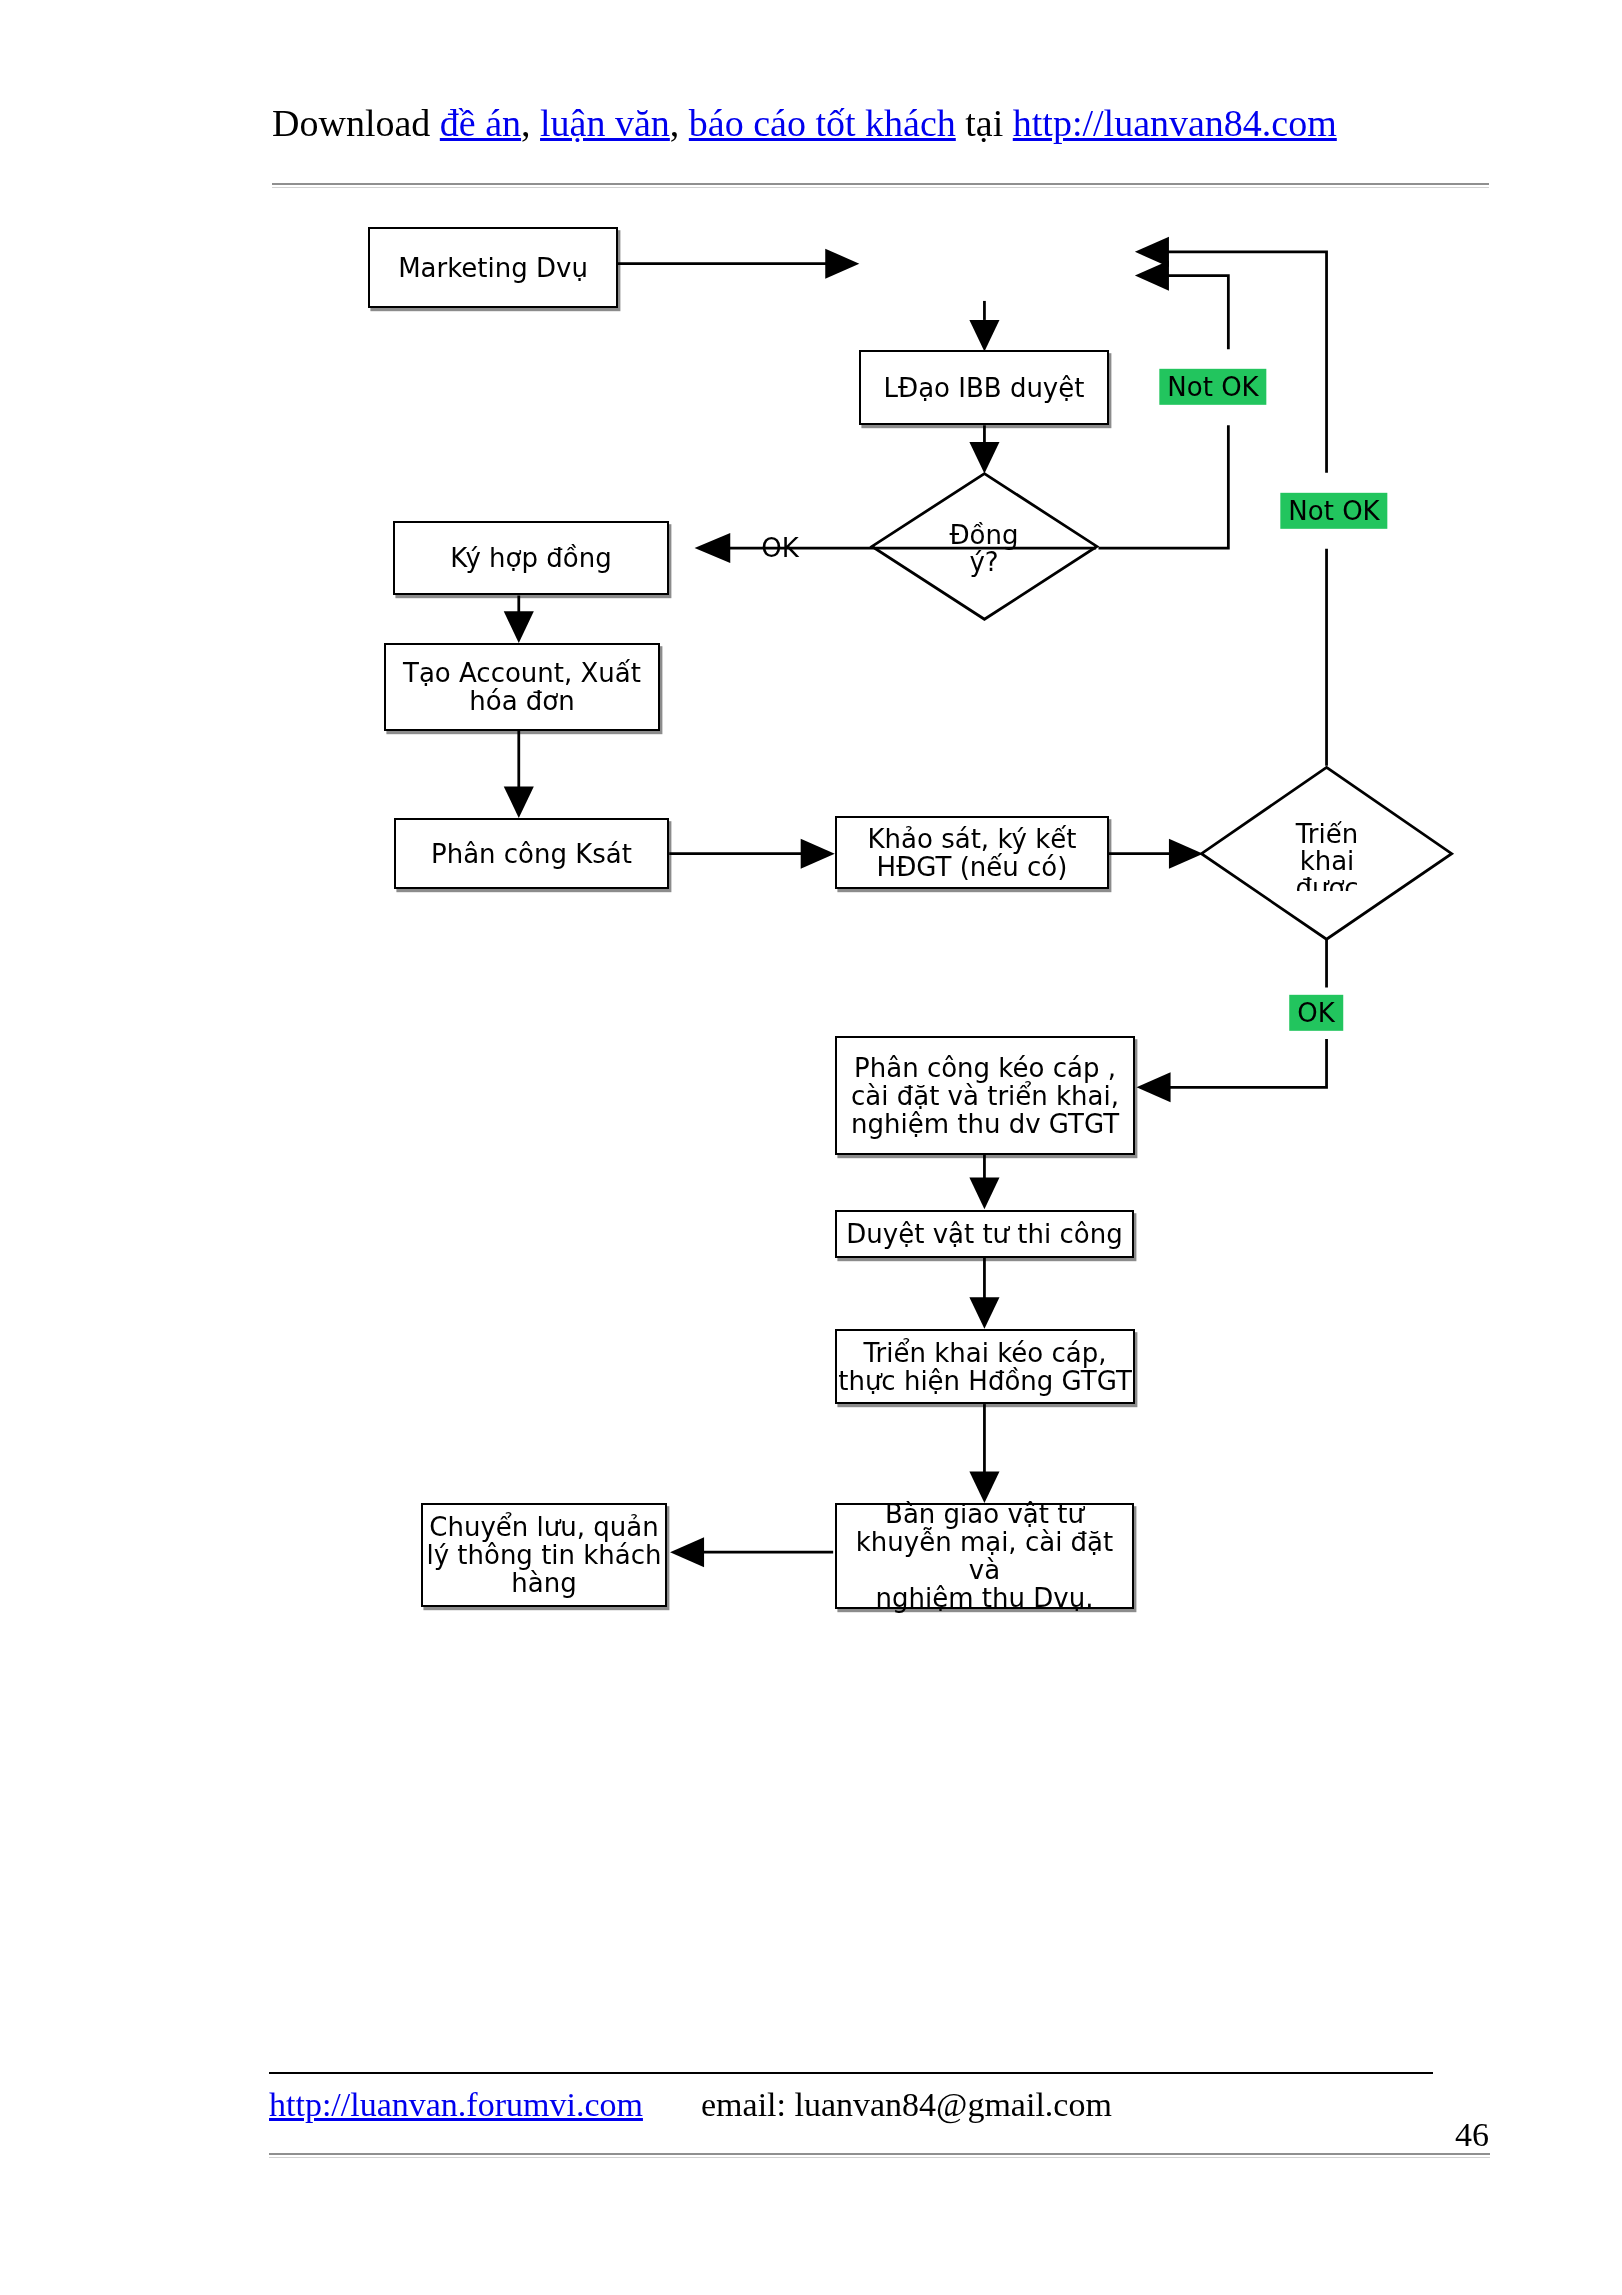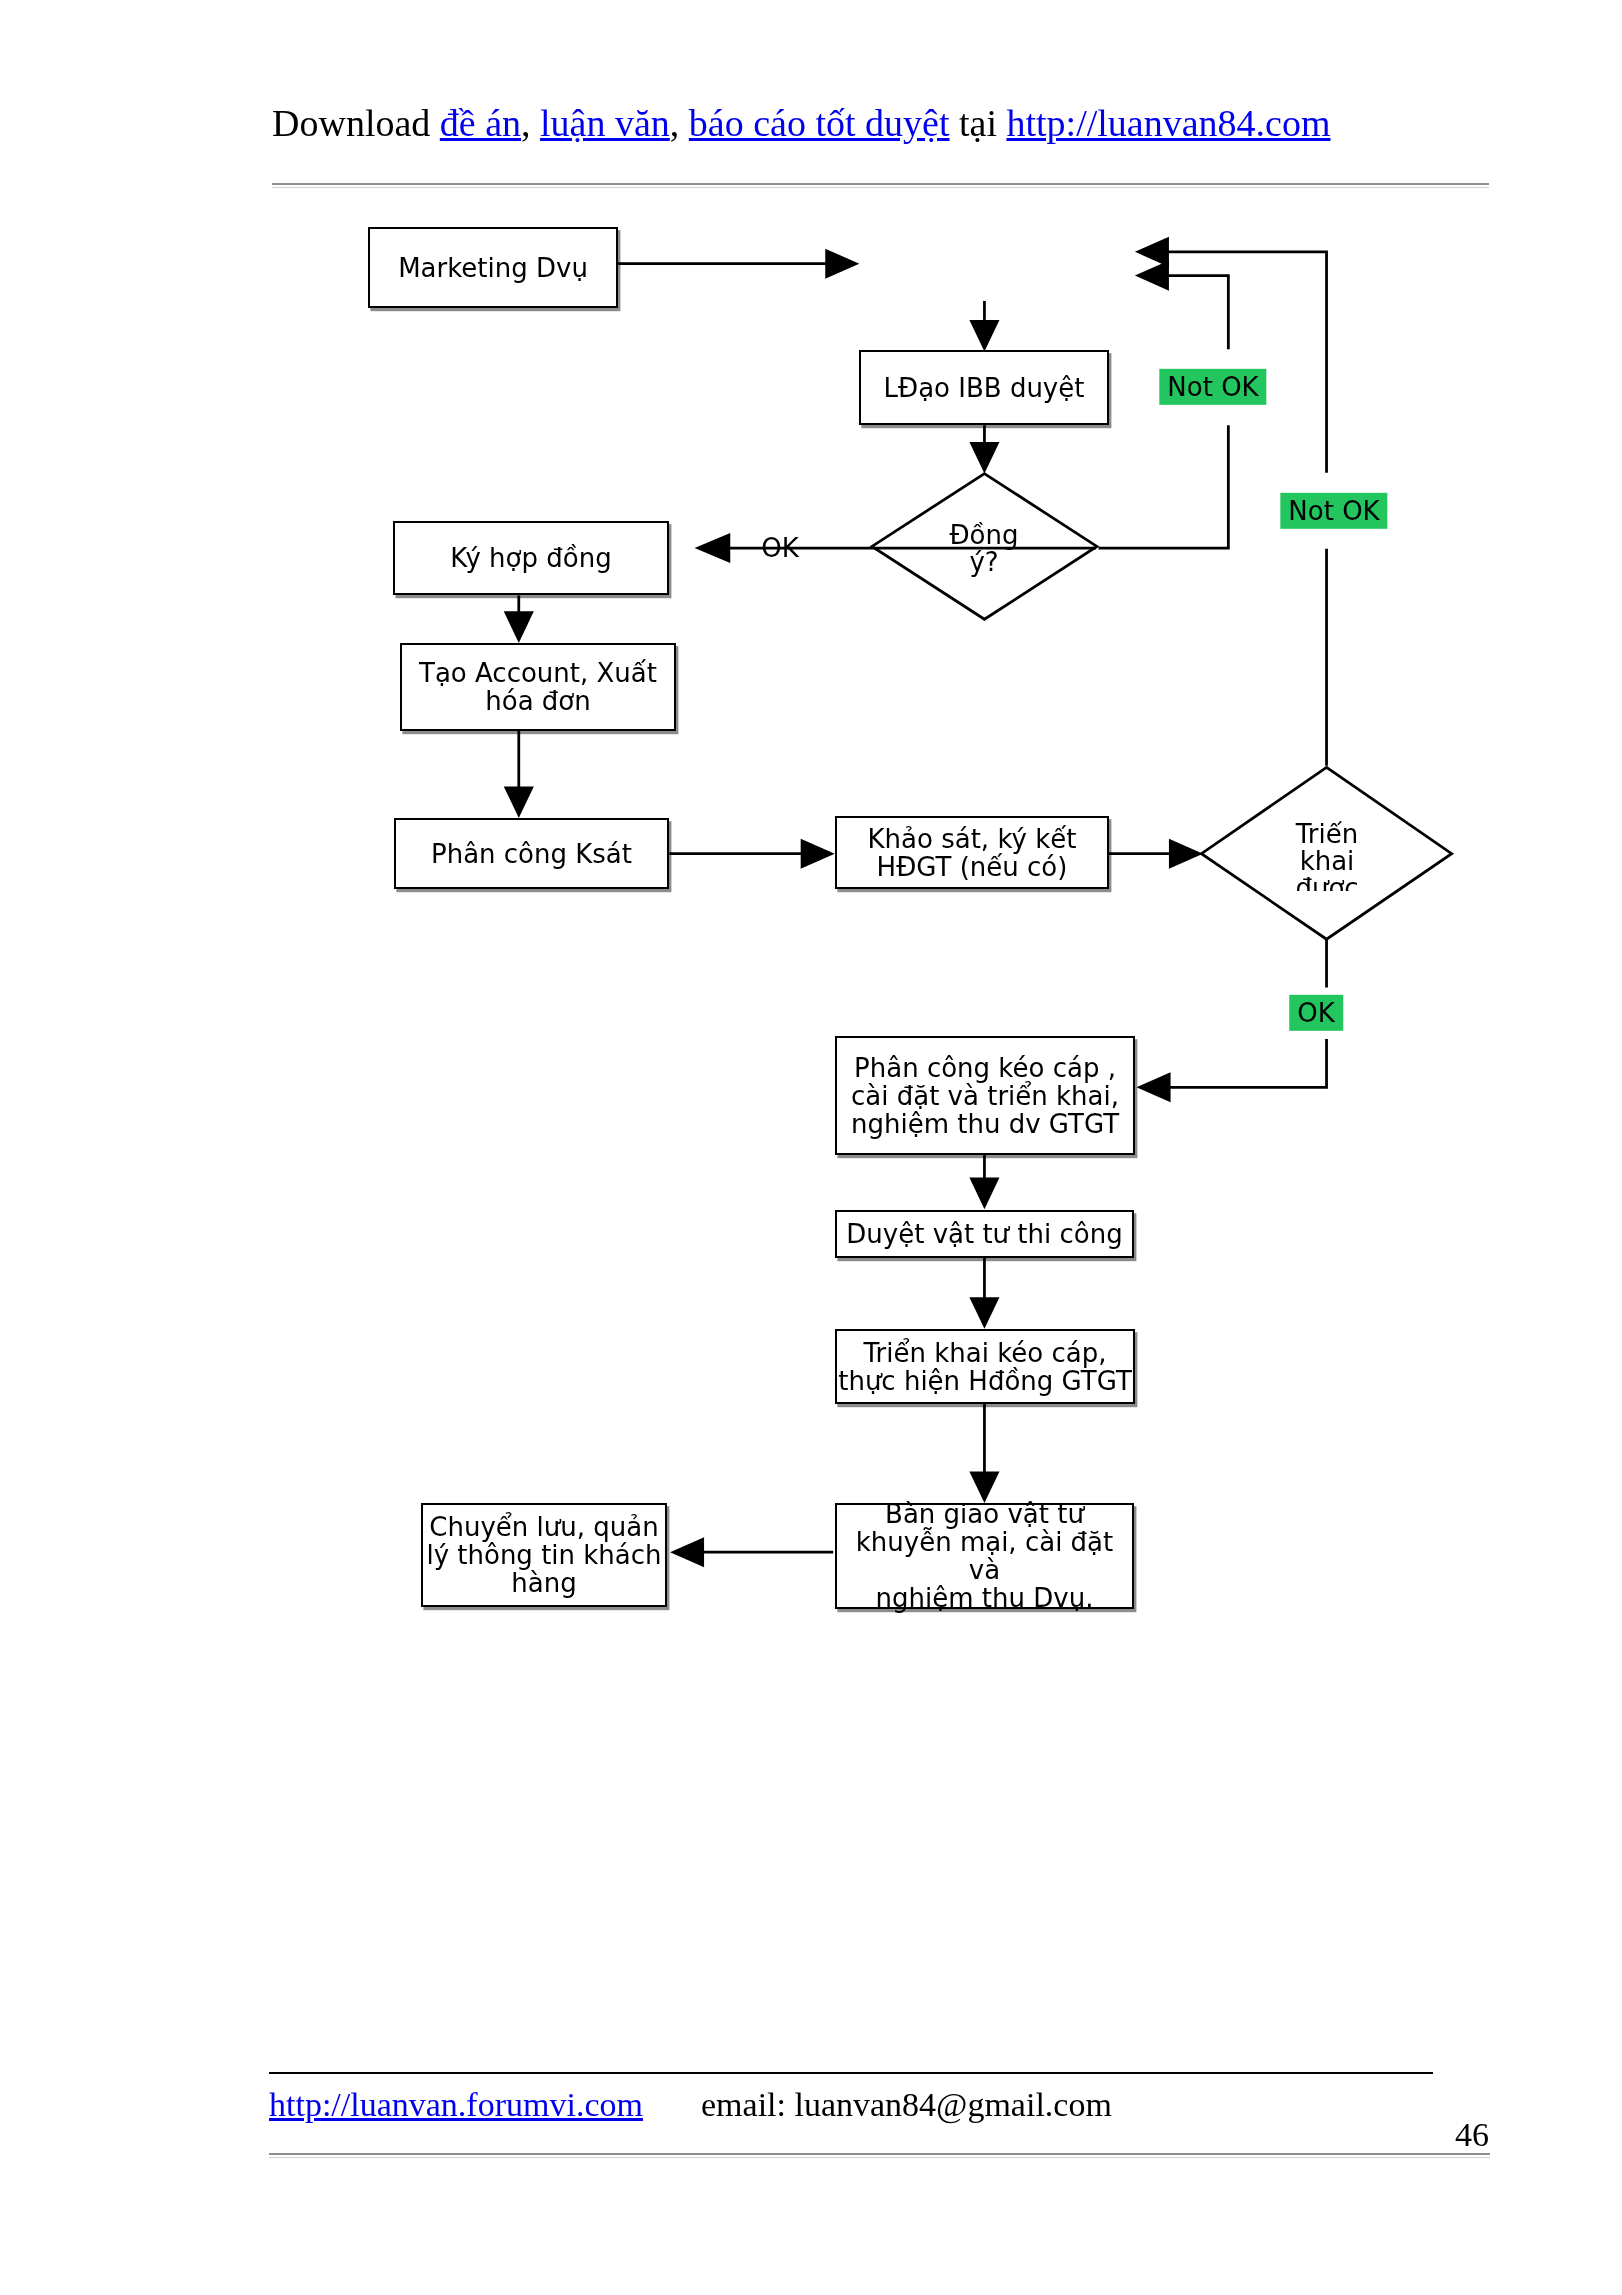--- a/index.html
+++ b/index.html
@@ -34,33 +34,33 @@
   }
   .fc-label.under{z-index:1;}
   .fc-label.wbg{z-index:4;background:#22c55e;padding:3.2px 8px;}
   .connectors{position:absolute;left:0;top:0;z-index:2;pointer-events:none;}
 </style>
 </head>
 <body>
 
 <div class="page">
 
-  <div class="hdr"><span>Download </span><span class="lnk">đề án</span><span>, </span><span class="lnk">luận văn</span><span>, </span><span class="lnk">báo cáo tốt duyệt</span><span> tại </span><span class="lnk">http://luanvan84.com</span></div>
+  <div class="hdr"><span>Download </span><span class="lnk">đề án</span><span>, </span><span class="lnk">luận văn</span><span>, </span><span class="lnk">báo cáo tốt khách</span><span> tại </span><span class="lnk">http://luanvan84.com</span></div>
   <div class="rule-gray" style="left:272px;top:183px;width:1217px;"></div>
 
   <div class="fc-box" style="left:368px;top:227px;width:250px;height:81px;">
       <span>Marketing Dvụ</span>
     </div>
   <div class="fc-box" style="left:859px;top:350px;width:250px;height:75px;align-items:center;">
       <span>LĐạo IBB duyệt</span>
     </div>
   <div class="fc-box" style="left:393px;top:521px;width:276px;height:74px;">
       <span>Ký hợp đồng</span>
     </div>
-  <div class="fc-box" style="left:400px;top:643px;width:276px;height:88px;">
+  <div class="fc-box" style="left:384px;top:643px;width:276px;height:88px;">
       <span>Tạo Account, Xuất
 hóa đơn</span>
     </div>
   <div class="fc-box" style="left:394px;top:818px;width:275px;height:71px;">
       <span>Phân công Ksát</span>
     </div>
   <div class="fc-box" style="left:835px;top:816px;width:274px;height:73px;">
       <span>Khảo sát, ký kết
 HĐGT (nếu có)</span>
     </div>

